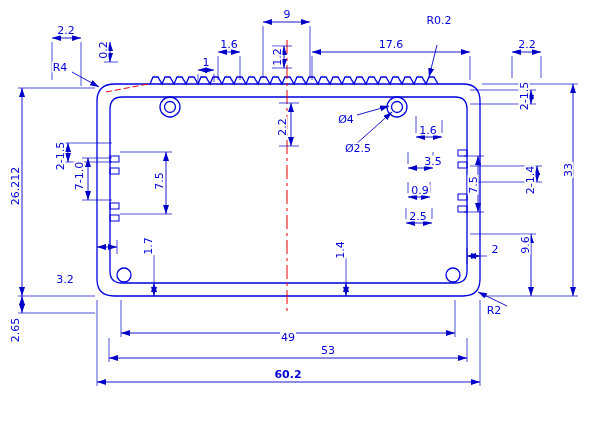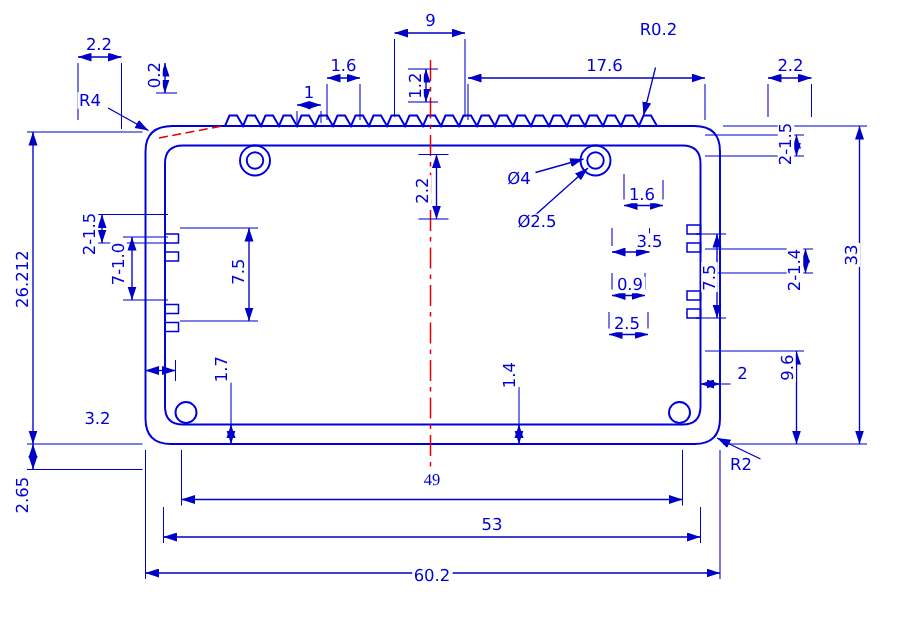--- a/index.html
+++ b/index.html
@@ -160,21 +160,21 @@
       <line x1="346" y1="258" x2="346" y2="283"></line>
       <line x1="104" y1="62" x2="118" y2="62"></line>
     </g>
   </svg>
 
   <span class="dim" style="left:287px;top:14px;">9</span>
   <span class="dim" style="left:66px;top:30px;">2.2</span>
   <span class="dim" style="left:229px;top:44px;">1.6</span>
   <span class="dim" style="left:206px;top:62px;">1</span>
   <span class="dim v" style="left:277px;top:57px;">1.2</span>
-  <span class="dim" style="left:403px;top:44px;text-align:center;">17.6</span>
+  <span class="dim" style="left:391px;top:44px;text-align:center;">17.6</span>
   <span class="dim" style="left:439px;top:20px;">R0.2</span>
   <span class="dim" style="left:527px;top:44px;">2.2</span>
   <span class="dim" style="left:60px;top:67px;">R4</span>
   <span class="dim v" style="left:103px;top:50px;">0.2</span>
   <span class="dim v" style="left:524px;top:96px;">2-1.5</span>
   <span class="dim v" style="left:568px;top:170px;">33</span>
   <span class="dim v" style="left:282px;top:127px;">2.2</span>
   <span class="dim" style="left:346px;top:119px;">Ø4</span>
   <span class="dim" style="left:338px;top:148px;margin-left:20px;">Ø2.5</span>
   <span class="dim" style="left:428px;top:130px;">1.6</span>
@@ -187,16 +187,16 @@
   <span class="dim v" style="left:79px;top:176px;">7-1.0</span>
   <span class="dim v" style="left:159px;top:181px;">7.5</span>
   <span class="dim v" style="left:15px;top:186px;">26.212</span>
   <span class="dim" style="left:65px;top:240px;margin-top:39px;">3.2</span>
   <span class="dim v" style="left:148px;top:246px;">1.7</span>
   <span class="dim v" style="left:340px;top:250px;">1.4</span>
   <span class="dim" style="left:495px;top:249px;">2</span>
   <span class="dim v" style="left:525px;top:245px;">9.6</span>
   <span class="dim v" style="left:15px;top:330px;">2.65</span>
   <span class="dim" style="left:494px;top:310px;text-align:center;">R2</span>
-  <span class="dim" style="left:288px;top:321px;font-family:Liberation Serif, serif;">49</span>
+  <span class="dim" style="left:288px;top:337px;">49</span>
   <span class="dim" style="left:288px;top:350px;margin-left:40px;">53</span>
-  <span class="dim" style="left:288px;top:384px;">60.2</span>
+  <span class="dim" style="left:288px;top:374px;font-weight:bold;">60.2</span>
 </div>
 
 </body></html>

